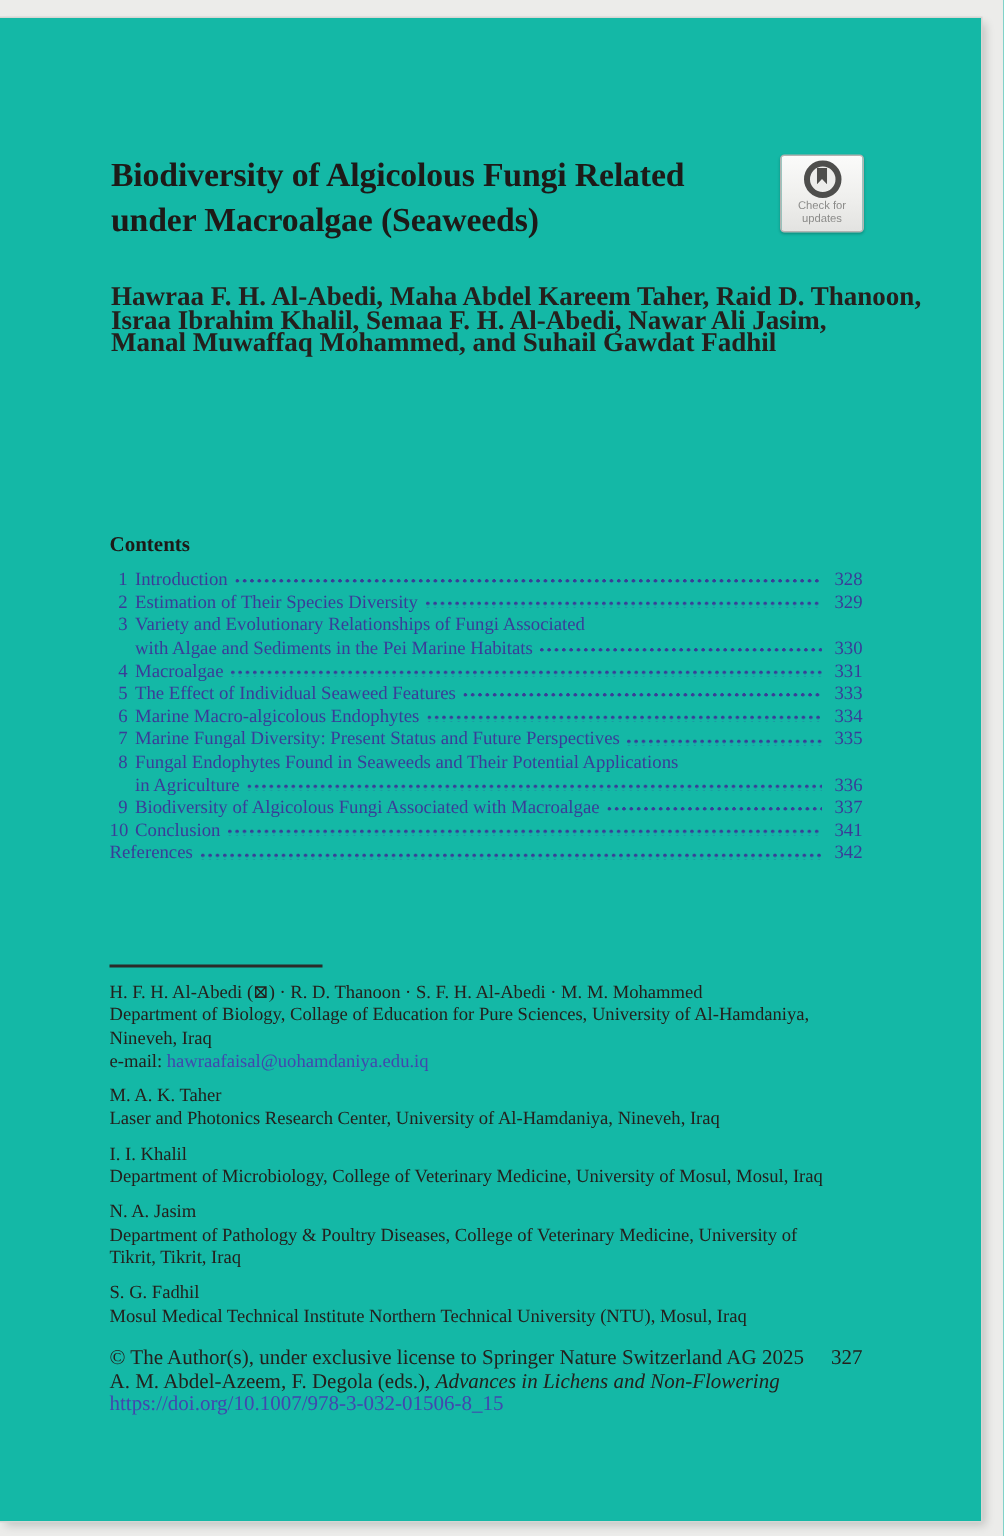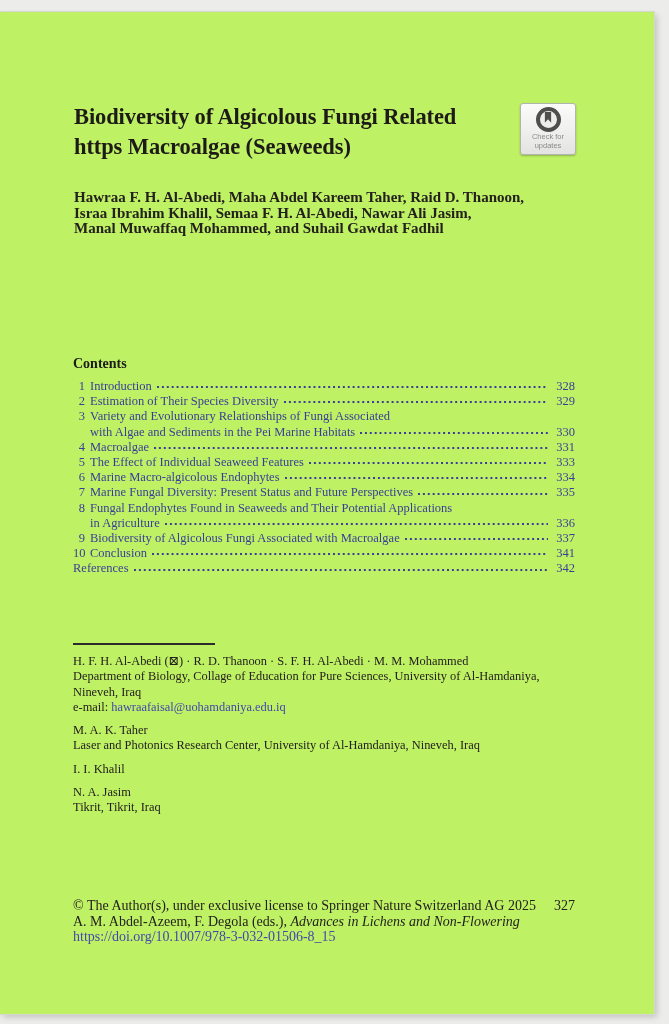--- a/index.html
+++ b/index.html
@@ -4,32 +4,32 @@
 <style>
   html,body{margin:0;padding:0;}
   body{
     width:669px;height:1024px;position:relative;overflow:hidden;
     background:#ececea;
     font-family:"Liberation Serif","DejaVu Serif",serif;
     -webkit-font-smoothing:antialiased;
   }
   .page{
     position:absolute;left:0;top:12px;width:654px;height:1002px;
-    background:#bef264;
+    background:#14b8a6;
     box-shadow:0 0 0 1px #d6d6d3, 3px 3px 6px rgba(0,0,0,0.18);
   }
   
   .title{
     position:absolute;left:74px;top:90px;width:440px;
     font-size:22.5px;line-height:30px;font-weight:bold;color:#1d1a18;
     letter-spacing:-0.1px;
   }
   .authors{
     position:absolute;left:74px;top:178px;width:470px;
-    font-size:15px;line-height:15.5px;font-weight:bold;color:#24201d;
+    font-size:18px;line-height:15.5px;font-weight:bold;color:#24201d;
   }
   
   .badge{
     position:absolute;left:520px;top:91px;width:56px;height:52px;
     border:1px solid #b3b3b1;border-radius:3px;
     background:linear-gradient(180deg,#fbfbfa 0%,#efefed 55%,#e3e3e1 100%);
     box-shadow:0 1px 2px rgba(0,0,0,0.25);
     text-align:center;cursor:pointer;box-sizing:border-box;
   }
   .badge-circle{
@@ -88,21 +88,21 @@
   .it{font-style:italic;}
   .nowrap{white-space:nowrap;}
 </style>
 </head>
 <body>
 
 <div class="page">
 
   <div class="title">
     <div>Biodiversity of Algicolous Fungi Related</div>
-    <div>https Macroalgae (Seaweeds)</div>
+    <div>under Macroalgae (Seaweeds)</div>
   </div>
 
   <div class="badge">
     <div class="badge-circle">
       <div class="badge-bookmark"></div>
     </div>
     <div class="badge-text">
       <div>Check for</div>
       <div>updates</div>
     </div>
@@ -236,24 +236,30 @@
         <div class="fn-line">Department of Biology, Collage of Education for Pure Sciences, University of Al-Hamdaniya,</div>
         <div class="fn-line">Nineveh, Iraq</div>
         <div class="fn-line"><span>e-mail: </span><a class="link" href="#">hawraafaisal@uohamdaniya.edu.iq</a></div>
       </div>
       <div class="fn-block">
         <div class="fn-line">M. A. K. Taher</div>
         <div class="fn-line">Laser and Photonics Research Center, University of Al-Hamdaniya, Nineveh, Iraq</div>
       </div>
       <div class="fn-block">
         <div class="fn-line">I. I. Khalil</div>
+        <div class="fn-line">Department of Microbiology, College of Veterinary Medicine, University of Mosul, Mosul, Iraq</div>
       </div>
       <div class="fn-block">
         <div class="fn-line">N. A. Jasim</div>
+        <div class="fn-line">Department of Pathology &amp; Poultry Diseases, College of Veterinary Medicine, University of</div>
         <div class="fn-line">Tikrit, Tikrit, Iraq</div>
+      </div>
+      <div class="fn-block">
+        <div class="fn-line">S. G. Fadhil</div>
+        <div class="fn-line">Mosul Medical Technical Institute Northern Technical University (NTU), Mosul, Iraq</div>
       </div>
     </div>
 
   <div class="imprint">
     <div class="imprint-row1">
       <span class="nowrap">© The Author(s), under exclusive license to Springer Nature Switzerland AG 2025</span>
       <span class="imprint-pagenum">327</span>
     </div>
     <div class="nowrap"><span>A. M. Abdel-Azeem, F. Degola (eds.), </span><span class="it">Advances in Lichens and Non-Flowering</span></div>
     <div class="nowrap"><a class="link" href="#">https://doi.org/10.1007/978-3-032-01506-8_15</a></div>

